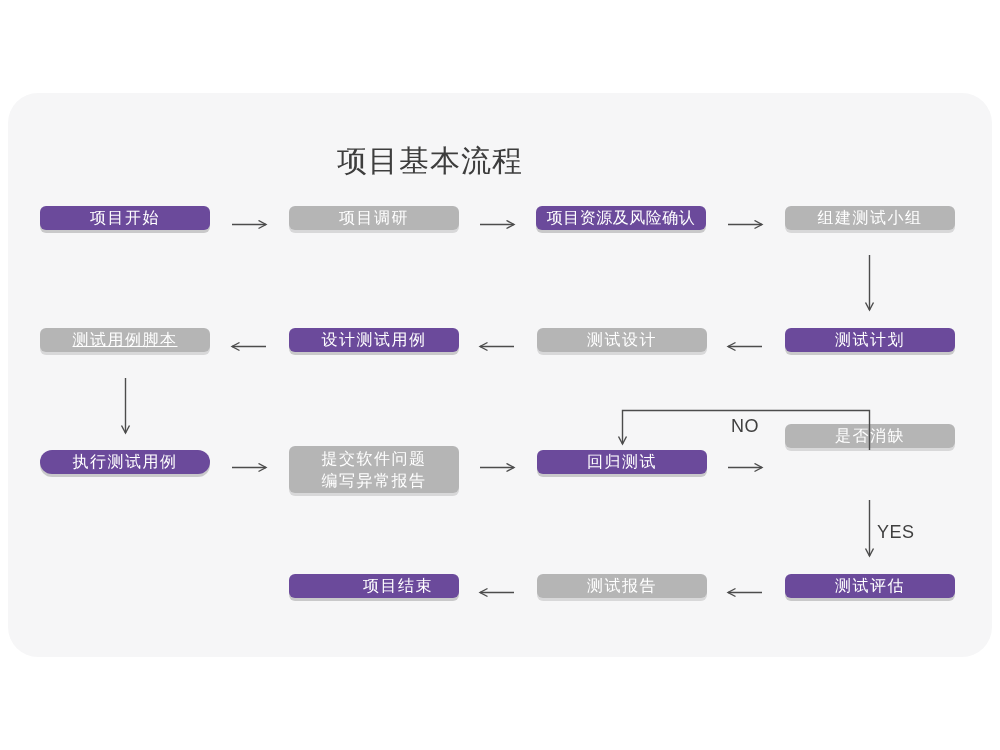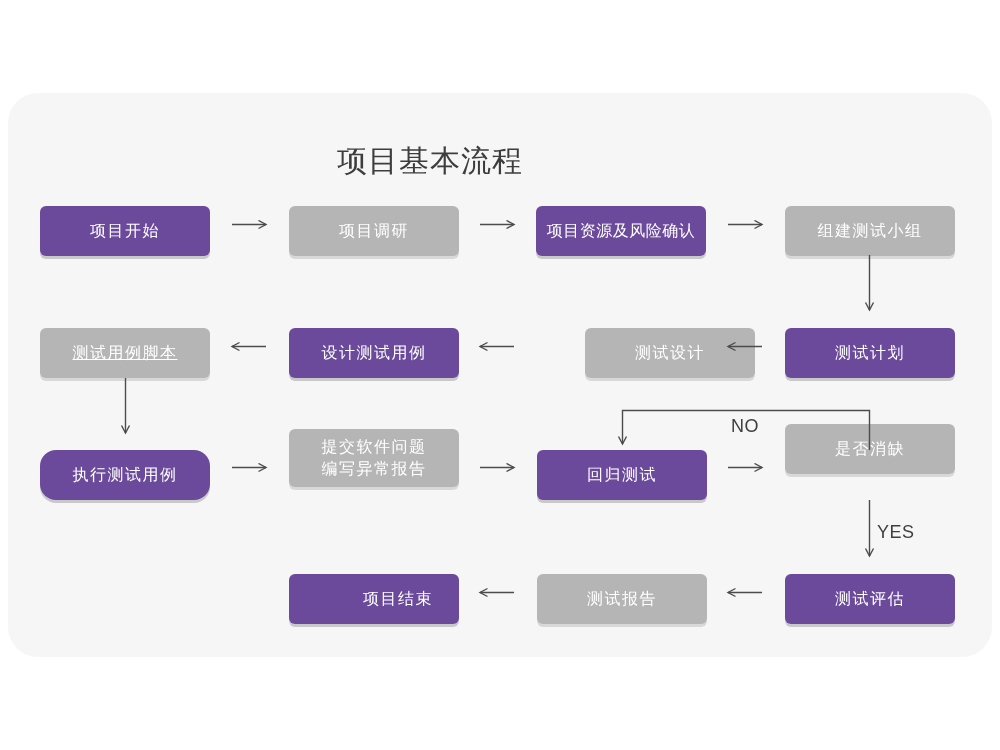--- a/index.html
+++ b/index.html
@@ -28,42 +28,42 @@
     border-radius: 30px;
   }
   .title {
     position: absolute; left: 0; top: 141px; width: 860px;
     text-align: center;
     font-size: 30px; letter-spacing: 1px;
     color: var(--title-text);
   }
   .node {
     position: absolute;
-    width: 170px; height: 50px;
+    width: 170px; height: 24px;
     border-radius: 6px;
     display: flex; align-items: center; justify-content: center;
     text-align: center;
     color: var(--node-text);
     font-size: 16px; letter-spacing: 1.5px; line-height: 22px;
     white-space: pre-line;
   }
   .node.purple { background: var(--node-purple); box-shadow: 0 3px 0 rgba(0,0,0,0.18); }
   .node.gray   { background: var(--node-gray);   box-shadow: 0 3px 0 rgba(0,0,0,0.12); border-radius: 6px; }
 
   
   .n0  { left: 40px;  top: 206px; }
   .n1  { left: 289px; top: 206px; }
   .n2  { left: 536px; top: 206px; letter-spacing: 0.5px; text-align: center; }
   .n3  { left: 785px; top: 206px; }
   .n4  { left: 785px; top: 328px; }
-  .n5  { left: 537px; top: 328px; margin-left: 48px; }
+  .n5  { left: 537px; top: 328px; }
   .n6  { left: 289px; top: 328px; }
   .n7  { left: 40px;  top: 328px; text-decoration: underline; }
   .n8  { left: 40px;  top: 450px; border-radius: 16px; }
-  .n9  { left: 289px; top: 429px; height: 58px; }
+  .n9  { left: 289px; top: 446px; height: 47px; }
   .n10 { left: 537px; top: 450px; }
   .n11 { left: 785px; top: 424px; }
   .n12 { left: 785px; top: 574px; }
   .n13 { left: 537px; top: 574px; }
   .n14 { left: 289px; top: 574px; padding-left: 48px; }
 
   svg.arrows { position: absolute; left: 0; top: 0; width: 1000px; height: 750px; pointer-events: none; }
   svg.arrows path, svg.arrows .stroke {
     stroke: var(--arrow); stroke-width: 1.4; fill: none;
   }

